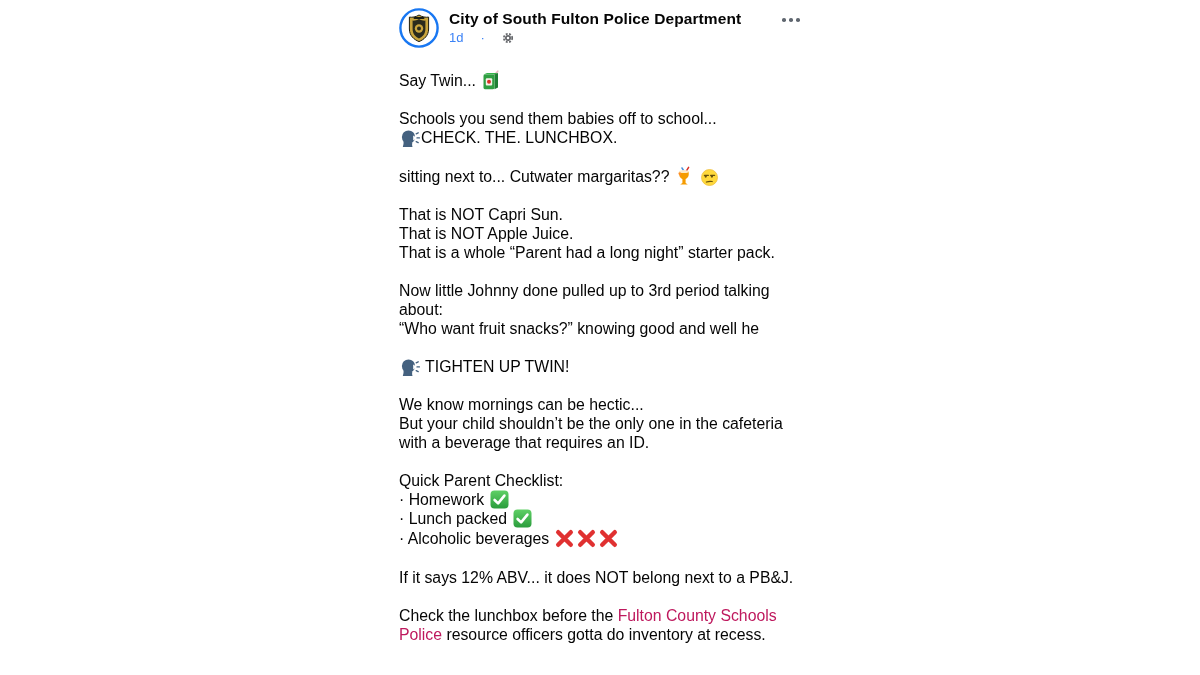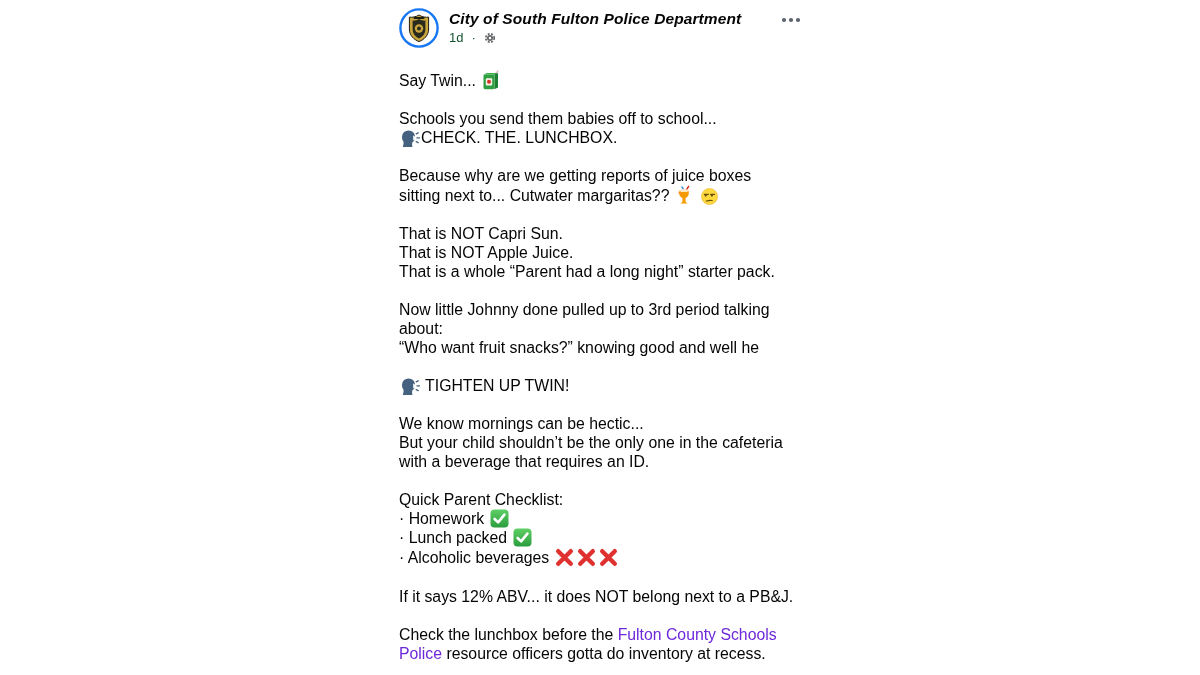--- a/index.html
+++ b/index.html
@@ -5,31 +5,31 @@
   html, body { margin:0; padding:0; }
   body {
     width:1200px; height:675px; background:#ffffff; overflow:hidden; position:relative;
     font-family:"Liberation Sans","DejaVu Sans",sans-serif;
     -webkit-font-smoothing:antialiased;
   }
   .post { position:absolute; left:399px; top:8px; width:404px; }
   .post-header { position:relative; display:flex; gap:10px; align-items:flex-start; }
   .avatar { width:40px; height:40px; flex:0 0 auto; cursor:pointer; border-radius:50%; }
   .header-text { padding-top:1px; }
-  .page-name { font-size:15.5px; font-weight:bold; color:#050505; line-height:20px; letter-spacing:0.1px; cursor:pointer;font-style:italic; }
-  .post-meta { display:flex; align-items:center; gap:8px; color:#14532d; font-size:13px; line-height:16px; margin-top:1px; }
+  .page-name { font-size:15.5px; font-weight:bold; color:#050505; line-height:20px; letter-spacing:0.1px; cursor:pointer; }
+  .post-meta { display:flex; align-items:center; gap:17px; color:#3b82f6; font-size:13px; line-height:16px; margin-top:1px; }
   .post-meta .ts { cursor:pointer; }
   .gear { display:inline-block; line-height:0; }
   .more-btn { position:absolute; right:0px; top:5px; display:flex; gap:3.5px; padding:5px 3px; cursor:pointer; align-items:center; }
   .more-btn .dot { width:3.6px; height:3.6px; border-radius:50%; background:#606770; }
   .post-body { margin-top:22px; color:#050505; font-size:15.8px; line-height:19px; }
   .line { min-height:19px; white-space:nowrap; }
   .emoji { display:inline-block; vertical-align:-4px; margin:0 1.5px; line-height:0; }
   .emoji.big { vertical-align:-5px; margin:0 0.5px; }
-  .post-link { color:#6d28d9; text-decoration:none; cursor:pointer; }
+  .post-link { color:#be185d; text-decoration:none; cursor:pointer; }
 </style>
 </head>
 <body>
 
 <div class="post">
   <div class="post-header">
     <div class="avatar">
       <span>
         <svg width="40" height="40" viewBox="0 0 40 40" xmlns="http://www.w3.org/2000/svg">
           <circle cx="20" cy="20" r="18.6" fill="#ffffff" stroke="#1877f2" stroke-width="2.4"></circle>
@@ -78,21 +78,20 @@
   <svg width="19" height="18" viewBox="0 0 19 18" xmlns="http://www.w3.org/2000/svg">
     <circle cx="7.5" cy="8" r="6.6" fill="#44617f"></circle>
     <path d="M2.6 11.5 Q2.8 16 1.8 18 L11.5 18 Q10.8 15.6 11.3 13.5 Z" fill="#44617f"></path>
     <path d="M12.2 6.6 L16.2 9 L12.2 11.4 Z" fill="#ffffff"></path>
     <path d="M15.2 4.8 L17.2 3.8" stroke="#44617f" stroke-width="1.3" stroke-linecap="round"></path>
     <path d="M16 8.9 L18.4 8.9" stroke="#44617f" stroke-width="1.3" stroke-linecap="round"></path>
     <path d="M15.2 12.6 L17.2 13.6" stroke="#44617f" stroke-width="1.3" stroke-linecap="round"></path>
   </svg>
 </span><span>CHECK. THE. LUNCHBOX.</span></div>
       <div class="line"></div>
-      <div class="line"><span>Because why are we getting reports of juice boxes</span></div>
       <div class="line"><span>sitting next to... Cutwater margaritas?? </span><span class="emoji">
   <svg width="18" height="20" viewBox="0 0 18 20" xmlns="http://www.w3.org/2000/svg">
     <path d="M10.8 6 L13.6 1.4" stroke="#d93025" stroke-width="1.5" stroke-linecap="round"></path>
     <path d="M9.2 5.6 L7 2" stroke="#4a90d9" stroke-width="1.5" stroke-linecap="round"></path>
     <path d="M4.6 5.5 C3.6 9 4.6 11.9 7.4 12.9 L7.4 17 L5.2 18.6 L12.8 18.6 L10.6 17 L10.6 12.9 C13.4 11.9 14.4 9 13.4 5.5 Z" fill="#f59b00"></path>
     <ellipse cx="9" cy="5.6" rx="4.6" ry="1.5" fill="#fde9c8"></ellipse>
     <path d="M3.4 6.8 A2.6 2.6 0 0 0 6 9.4 L6 6.8 Z" fill="#ff8b2a"></path>
   </svg>
 </span><span> </span><span class="emoji">
   <svg width="17" height="17" viewBox="0 0 17 17" xmlns="http://www.w3.org/2000/svg">

